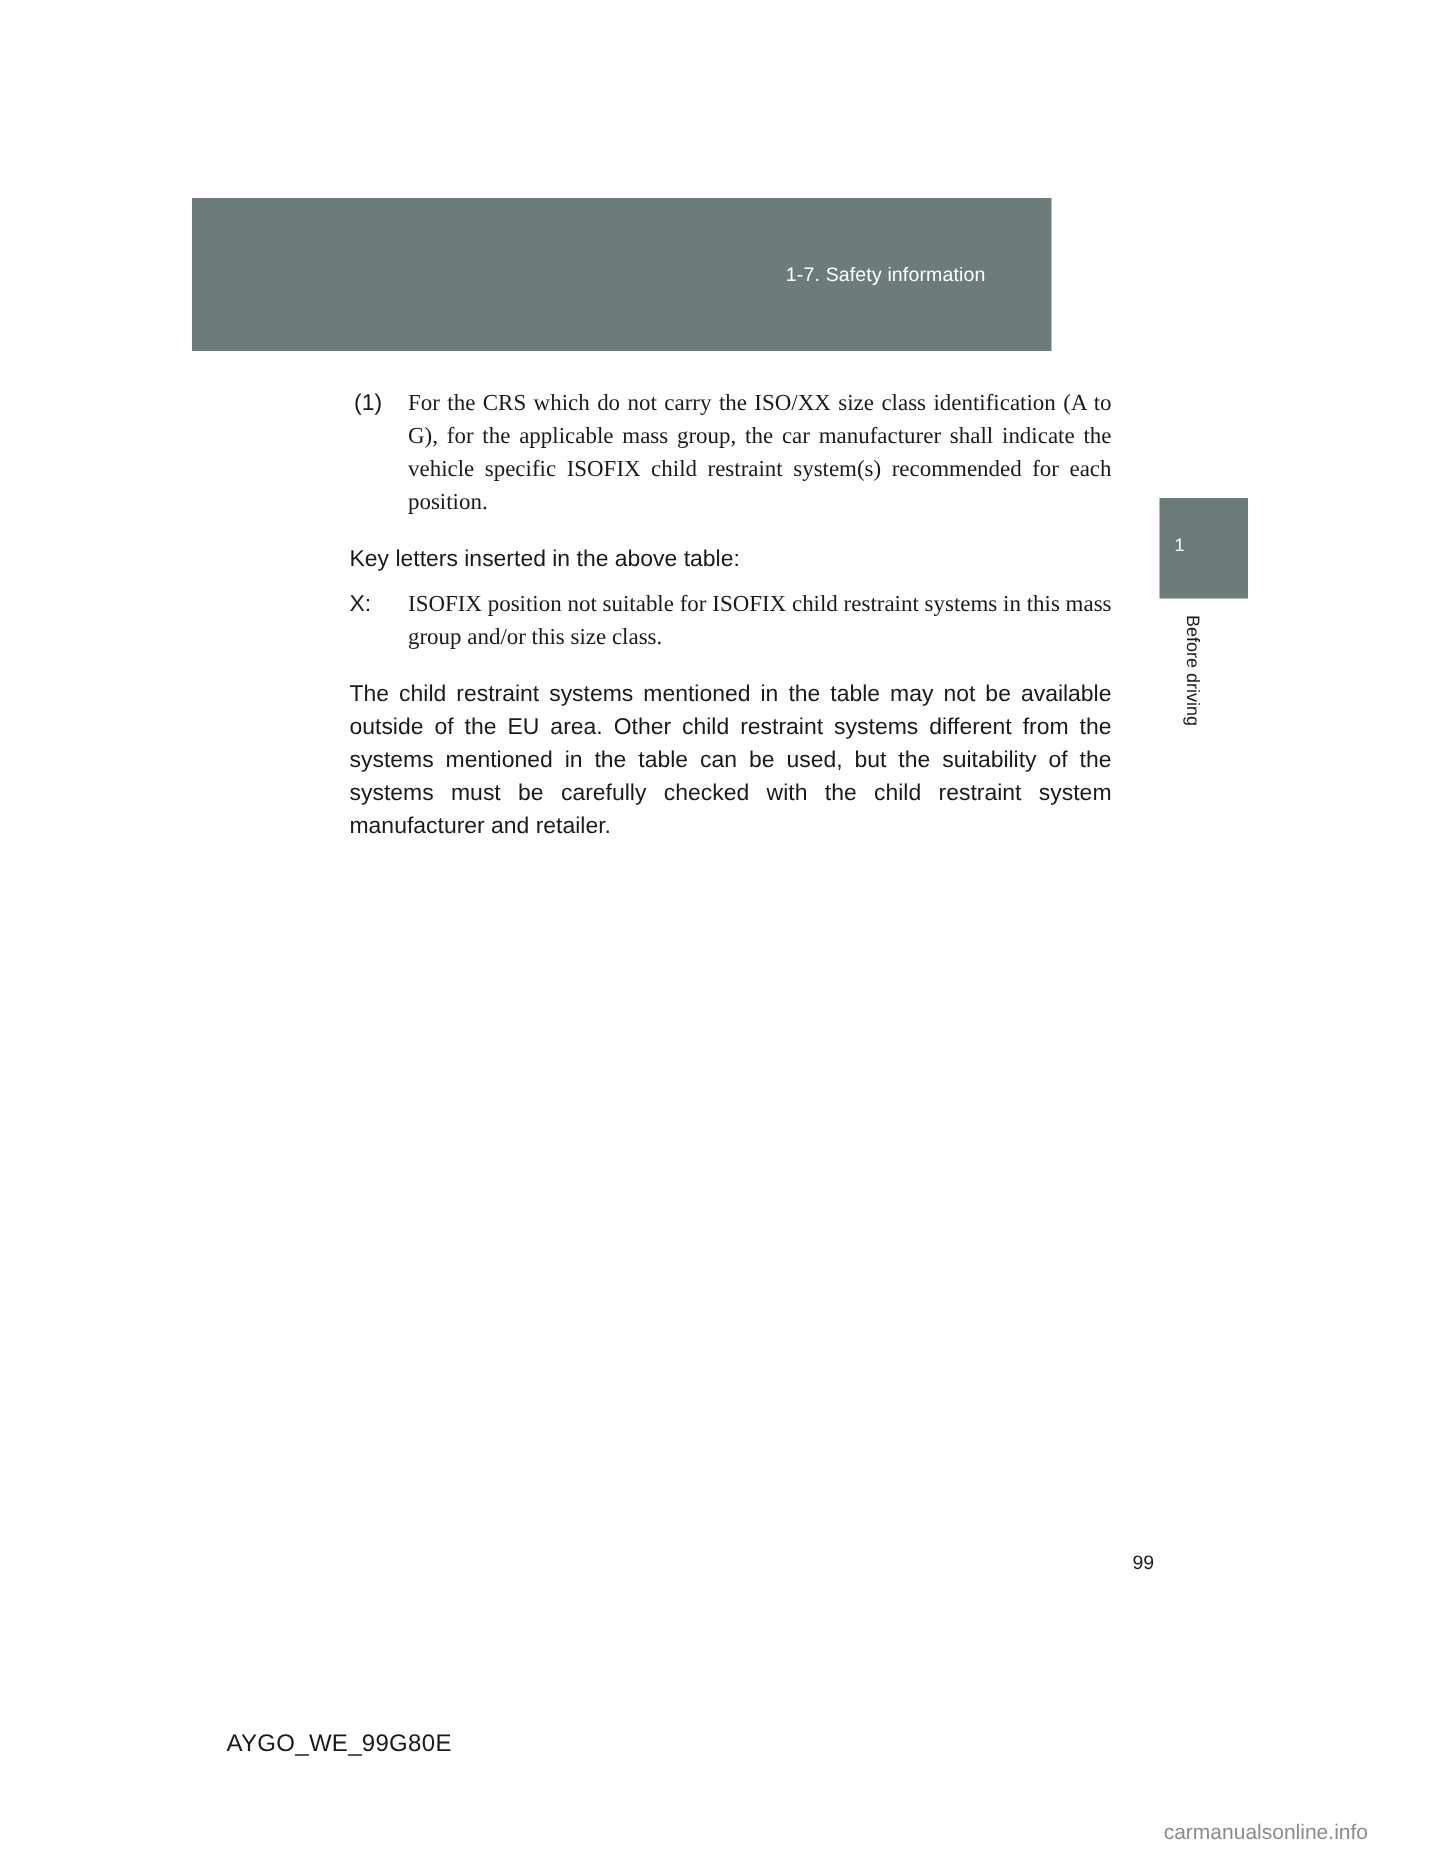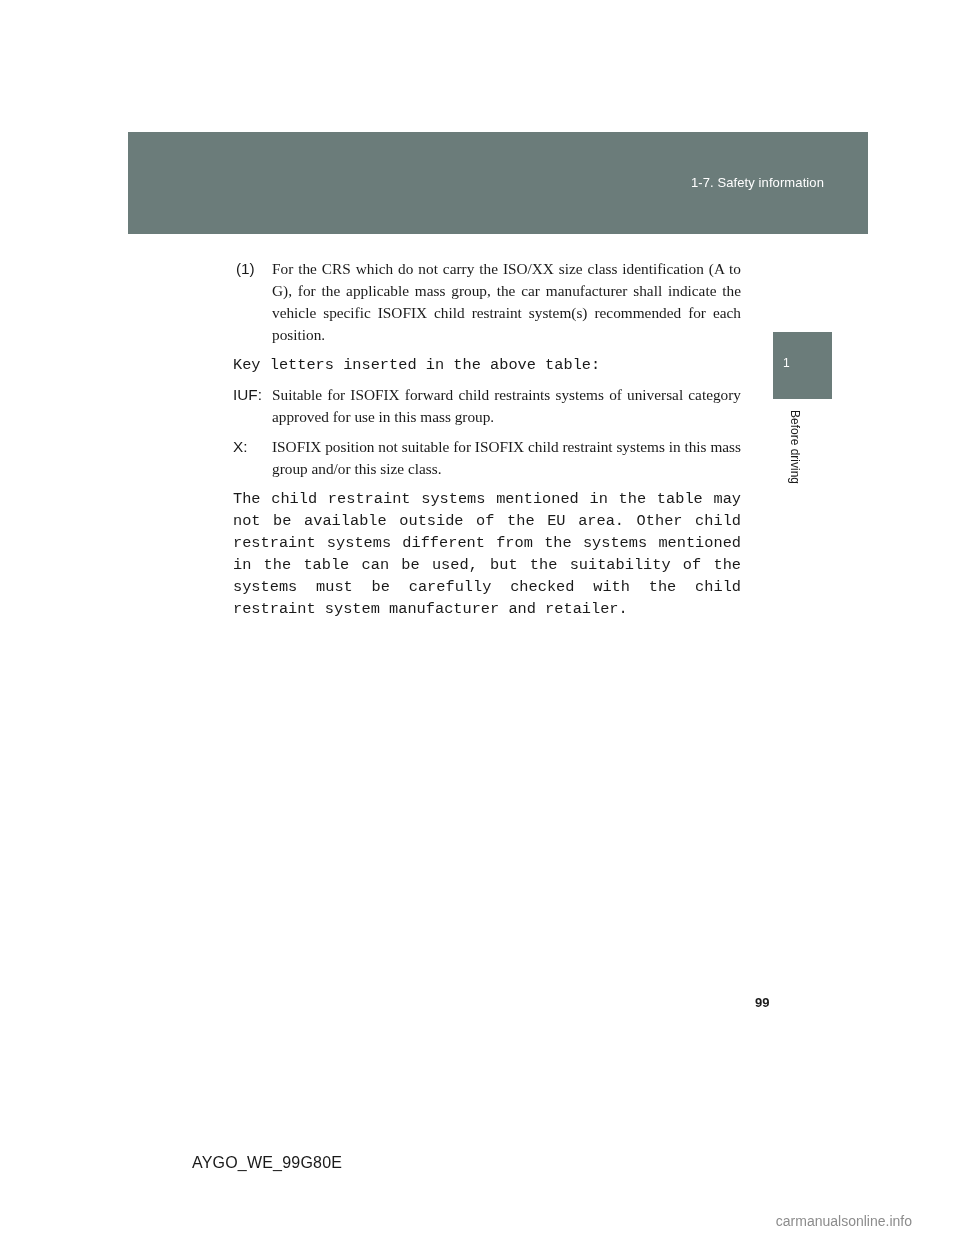--- a/index.html
+++ b/index.html
@@ -12,21 +12,21 @@
       height: 1242px;
       position: relative;
       overflow: hidden;
       font-family: "Liberation Sans", sans-serif;
       color: #1a1a1a;
     }
     .header-band {
       position: absolute;
       left: 128px;
       top: 132px;
-      width: 740px;
+      width: 573px;
       height: 102px;
       background: #6b7c7a;
     }
     .section-title {
       position: absolute;
       right: 44px;
       top: 43px;
       font-size: 13px;
       color: #ffffff;
       letter-spacing: 0.1px;
@@ -59,23 +59,22 @@
     }
     .content {
       position: absolute;
       left: 233px;
       top: 258px;
       width: 508px;
       font-size: 15.3px;
       line-height: 22px;
     }
     .para {
-      margin: 0 0 8px 0;
+      margin: 16px 0 8px 0;
       text-align: justify;
-      font-family: Liberation Mono, monospace;
     }
     .hang {
       display: flex;
       margin: 0 0 8px 0;
     }
     .hang .marker {
       flex: 0 0 auto;
       width: 39px;
       white-space: nowrap;
     }
@@ -84,33 +83,31 @@
       width: 36px;
     }
     .hang .body {
       flex: 1 1 auto;
       text-align: justify;
       font-family: Liberation Serif, serif;
     }
     .page-number {
       position: absolute;
       left: 755px;
-      top: 995px;
+      top: 1034px;
       font-size: 13px;
       color: #1a1a1a;
-      font-weight: bold;
     }
     .doc-code {
       position: absolute;
       left: 151px;
       top: 1154px;
       font-size: 16px;
       color: #1a1a1a;
       letter-spacing: 0.2px;
-      margin-left: 41px;
     }
     .watermark {
       position: absolute;
       right: 48px;
       top: 1213px;
       font-size: 14px;
       color: #8c8c8c;
     }
   </style>
 </head>
@@ -126,24 +123,20 @@
 <div class="chapter-label">Before driving</div>
 
 <div class="content">
   <div class="hang">
     <span class="marker n1">(1)</span>
     <span class="body">For the CRS which do not carry the ISO/XX size class identification (A to G), for the applicable mass group, the car manufacturer shall indicate the vehicle specific ISOFIX child restraint system(s) recommended for each position.</span>
   </div>
 
   <p class="para">Key letters inserted in the above table:</p>
 
-  <div class="hang">
-    <span class="marker">IUF:</span>
-    <span class="body">Suitable for ISOFIX forward child restraints systems of universal category approved for use in this mass group.</span>
-  </div>
 
   <div class="hang">
     <span class="marker">X:</span>
     <span class="body">ISOFIX position not suitable for ISOFIX child restraint systems in this mass group and/or this size class.</span>
   </div>
 
   <p class="para">The child restraint systems mentioned in the table may not be available outside of the EU area. Other child restraint systems different from the systems mentioned in the table can be used, but the suitability of the systems must be carefully checked with the child restraint system manufacturer and retailer.</p>
 </div>
 
 <div class="page-number">99</div>

